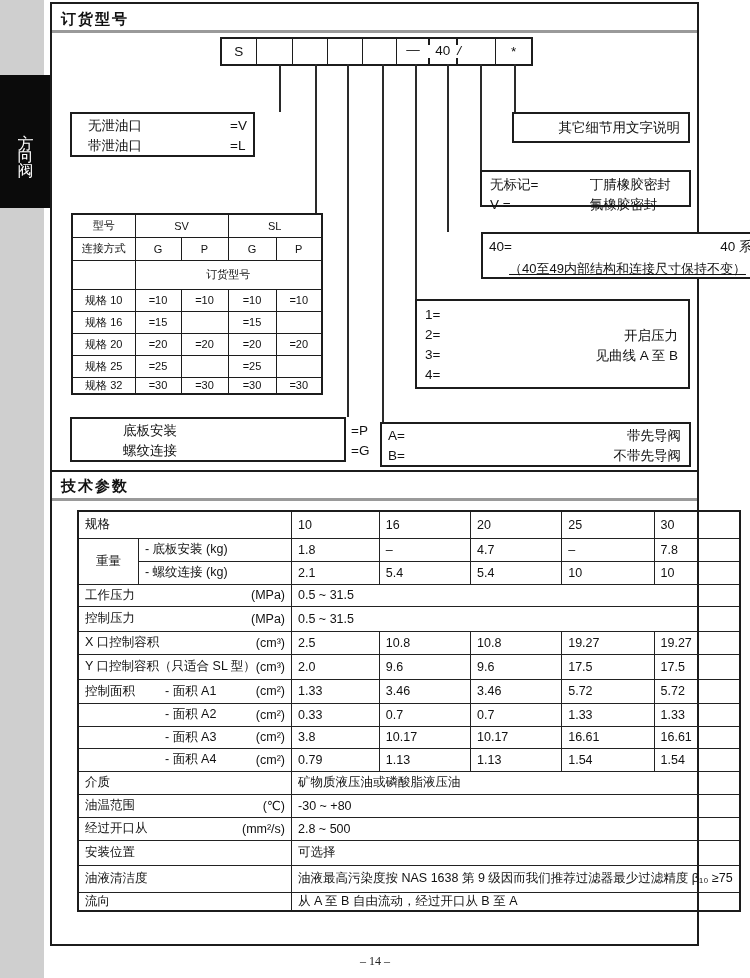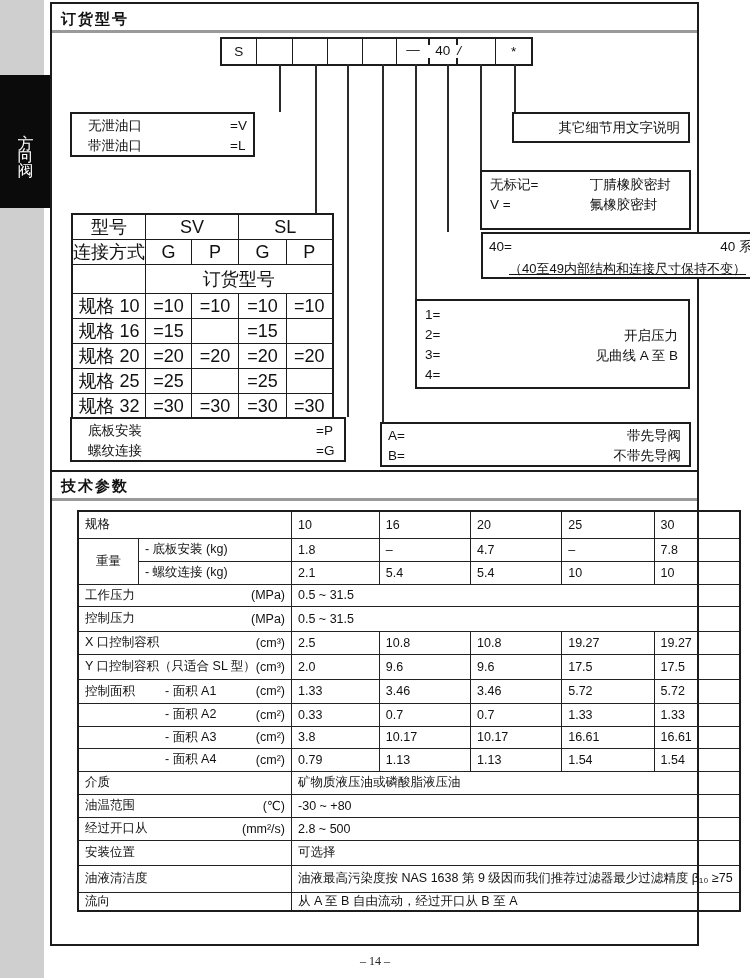--- a/index.html
+++ b/index.html
@@ -34,40 +34,40 @@
 
   .vline{position:absolute;width:1.5px;background:#2a2a2a;}
 
   
   .obox{position:absolute;border:2px solid #1c1c1c;box-sizing:border-box;background:#fff;
         font-size:13.5px;line-height:20px;}
   .drain{left:18px;top:108px;width:185px;height:45px;padding:2px 0 0 16px;}
   .drain .row{position:relative;height:20px;}
   .drain .val{position:absolute;left:142px;}
   .mount{left:18px;top:413px;width:276px;height:45px;padding:2px 0 0 16px;}
-  .mount .row{position:relative;height:20px;}
+  .mount .row{position:relative;height:20px;margin-left:35px;}
   .mount .val{position:absolute;left:228px;}
   .pilot{left:328px;top:418px;width:311px;height:45px;padding:2px 8px 0 6px;}
   .pilot .row{display:flex;justify-content:space-between;height:20px;}
   .crack{left:363px;top:295px;width:275px;height:90px;padding:4px 8px;}
   .crack .it{height:20px;}
   .crack .note1{position:absolute;right:10px;top:25px;}
   .crack .note2{position:absolute;right:10px;top:45px;}
   .seriesbox{left:393px;top:228px;width:293px;height:47px;padding:3px 6px;box-sizing:border-box;margin-left:36px;}
   .seriesbox .line1{display:flex;justify-content:space-between;}
   .seriesbox .note{text-align:center;font-size:13px;margin-top:2px;white-space:nowrap;text-decoration:underline;}
-  .seal{left:428px;top:166px;width:211px;height:60px;padding:3px 16px 0 8px;}
+  .seal{left:428px;top:166px;width:211px;height:37px;padding:3px 16px 0 8px;}
   .seal .lab{display:inline-block;width:96px;}
   .other{left:460px;top:108px;width:178px;height:31px;line-height:27px;text-align:right;
          padding-right:8px;box-sizing:border-box;}
 
   
   .mtable{position:absolute;left:19px;top:209px;border-collapse:collapse;table-layout:fixed;
           border:2px solid #1c1c1c;}
-  .mtable td{border:1.2px solid #1c1c1c;text-align:center;font-size:18px;padding:0;
+  .mtable td{border:1.2px solid #1c1c1c;text-align:center;font-size:11px;padding:0;
              overflow:hidden;white-space:nowrap;}
 
   
   .ttable{position:absolute;left:25px;top:506px;border-collapse:collapse;table-layout:fixed;
           border:2px solid #1c1c1c;}
   .ttable td{border:1.2px solid #222;font-size:12.5px;padding:0 6px;vertical-align:middle;
              overflow:hidden;white-space:nowrap;}
   .ttable .lc{display:flex;justify-content:space-between;align-items:center;}
   .ttable .lc3{display:flex;align-items:center;}
   .ttable .mw{width:80px;flex:none;}
@@ -173,21 +173,21 @@
         <td>=20</td>
         <td>=20</td>
       </tr>
       <tr style="height:22px">
         <td>规格 25</td>
         <td>=25</td>
         <td></td>
         <td>=25</td>
         <td></td>
       </tr>
-      <tr style="height:24px">
+      <tr style="height:16px">
         <td>规格 32</td>
         <td>=30</td>
         <td>=30</td>
         <td>=30</td>
         <td>=30</td>
       </tr>
     </tbody>
       </table>
 
     <div class="obox mount">

